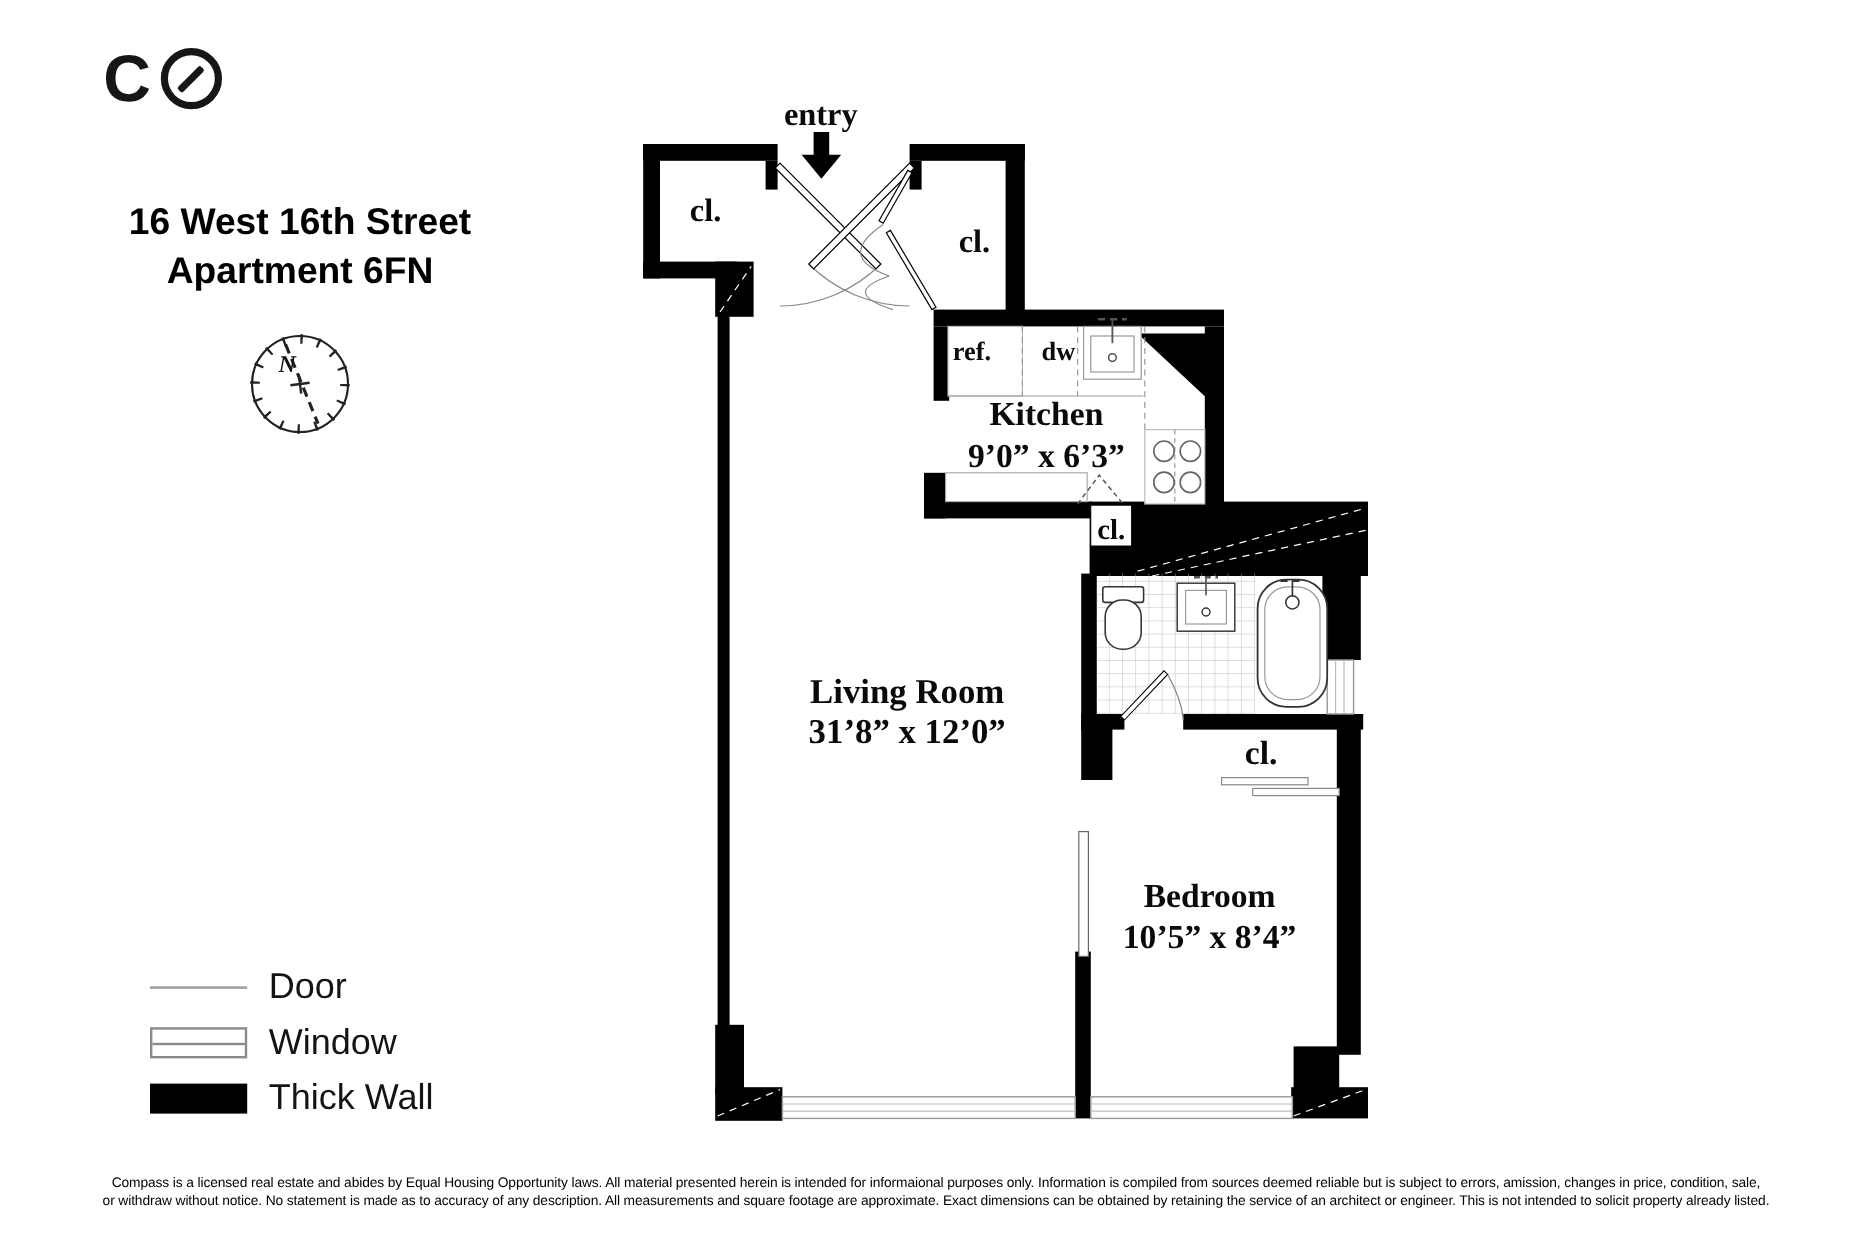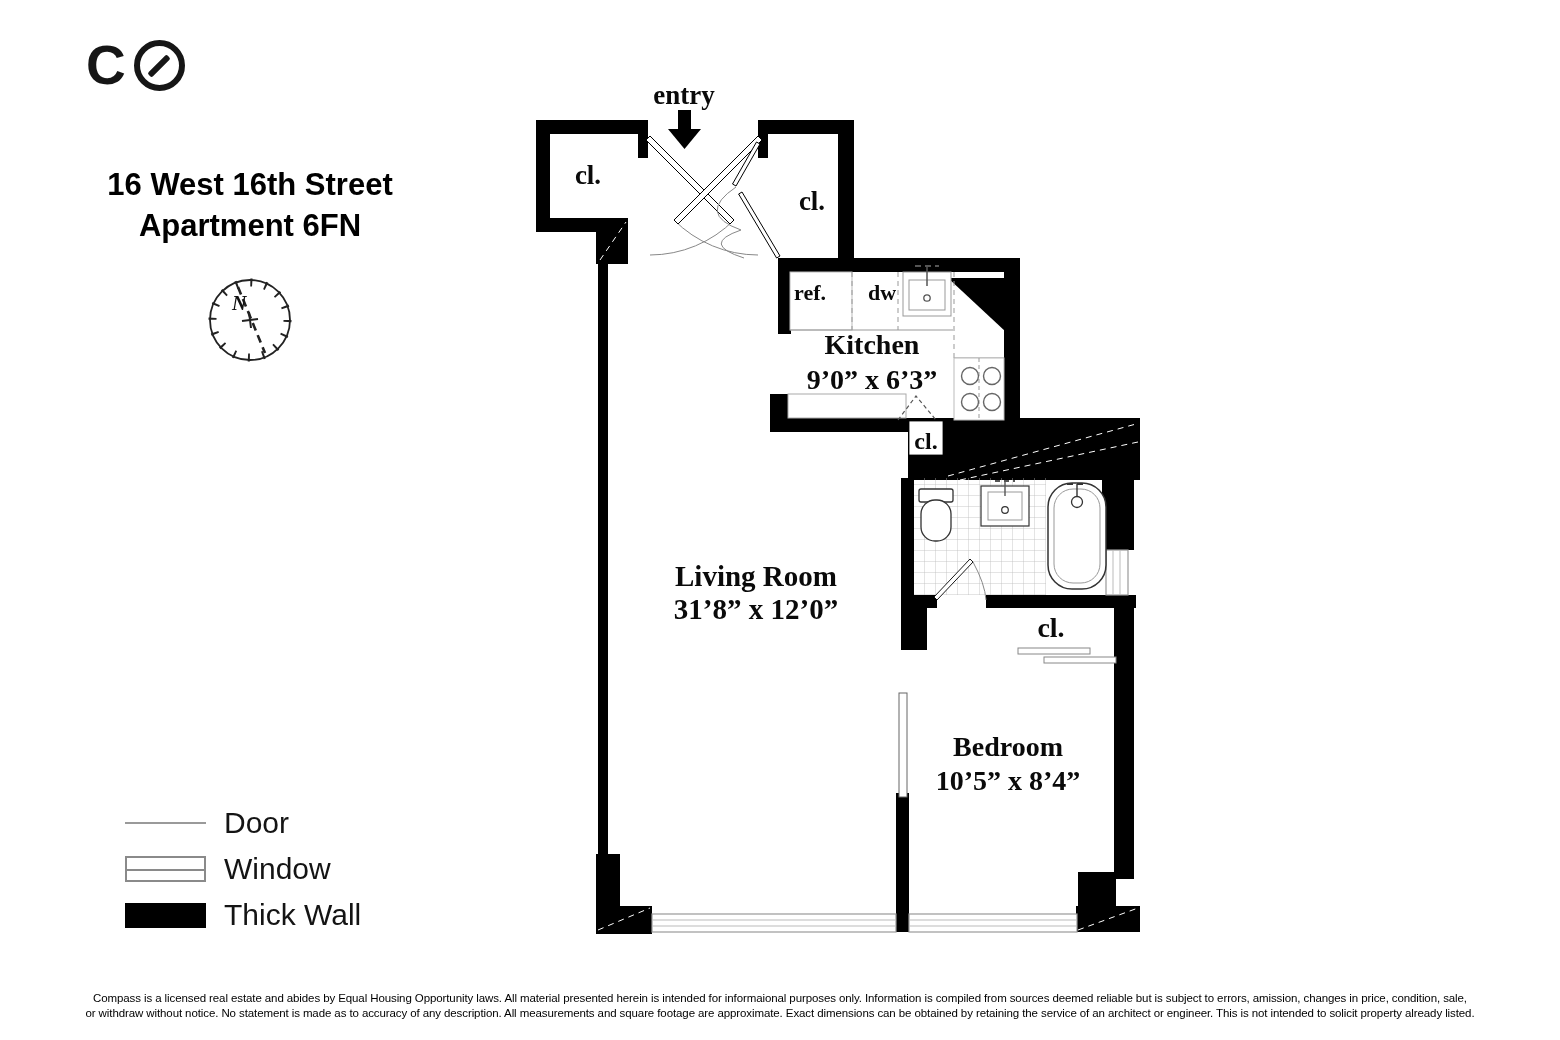--- a/index.html
+++ b/index.html
@@ -23,21 +23,21 @@
   .legend{position:absolute;left:125px;top:800px;}
   .legend-row{display:flex;align-items:center;height:46px;}
   .legend-sym{width:81px;flex:0 0 81px;margin-right:18px;}
   .sym-door{border-top:2px solid #9a9a9a;height:0;}
   .sym-wall{height:25px;background:#000;}
   .sym-window{height:26px;background:#fff;border:2px solid #8a8a8a;position:relative;box-sizing:border-box;}
   .sym-window::after{content:"";position:absolute;left:0;right:0;top:50%;border-top:2px solid #8a8a8a;}
   .legend-label{font-size:30px;color:#141414;}
   
   .disclaimer{position:absolute;left:20px;right:20px;top:979px;text-align:center;
-    font-size:11.5px;line-height:15px;color:#000;letter-spacing:-0.1px;margin-top:12px;}
+    font-size:11.5px;line-height:15px;color:#000;letter-spacing:-0.1px;}
   
   .plan{position:absolute;left:530px;top:80px;}
   .plan text{font-family:"Liberation Serif",serif;font-weight:bold;fill:#0a0a0a;}
 </style>
 </head>
 <body>
 
 <div class="logo">
   <span>C</span>
   <span class="logo-o"></span>

